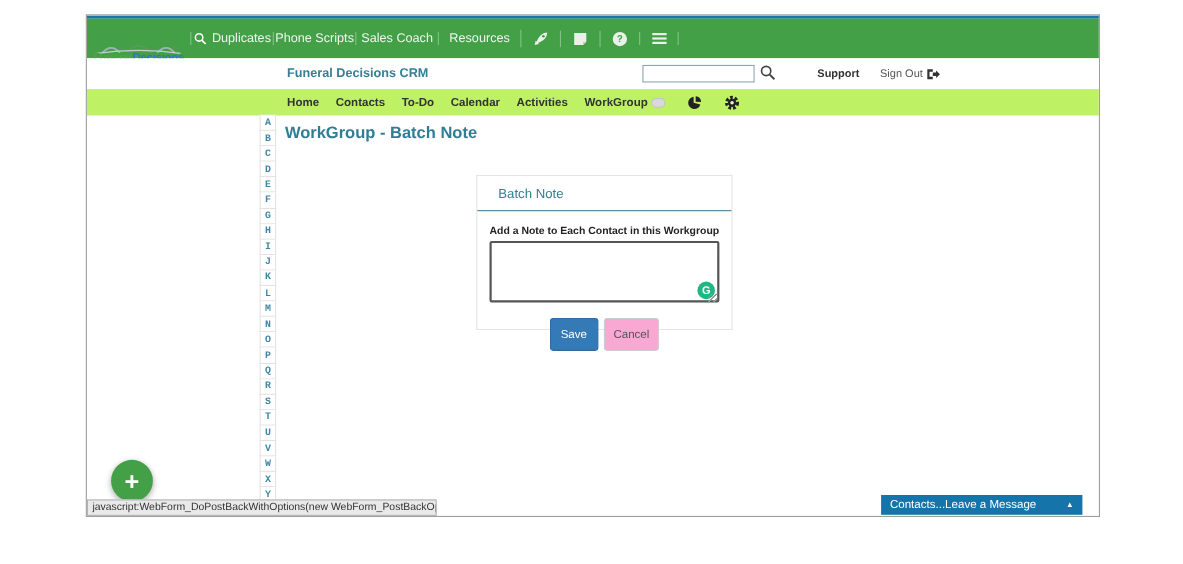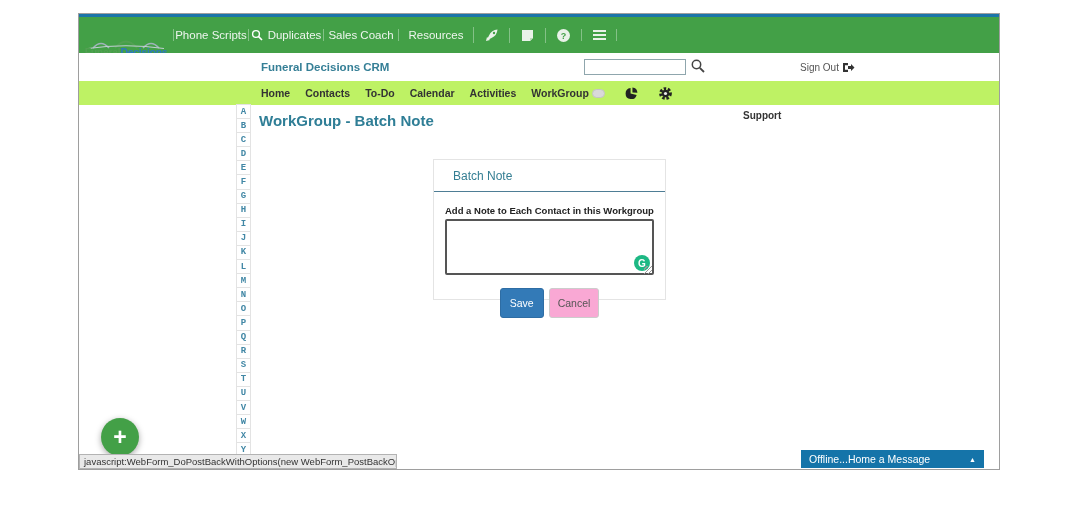--- a/index.html
+++ b/index.html
@@ -19,21 +19,21 @@
   .logo-crm { display:block; font-size:14px; color:#2e77c0; font-weight:bold; text-align:right; padding-right:14px; margin-top:-1px; }
   .tn-item { width:75px; display:flex; align-items:center; justify-content:center; gap:5px; color:#eef5ee; font-size:11.5px; border-left:1px solid rgba(255,255,255,0.35); cursor:pointer; }
   .tn-icon-item { width:36px; display:flex; align-items:center; justify-content:center; border-left:1px solid rgba(255,255,255,0.35); cursor:pointer; }
   .tn-icon-item:last-of-type { border-right:1px solid rgba(255,255,255,0.35); }
 
   
   .bar2 { position:absolute; left:0; top:39px; width:100%; height:28px; background:#fff; }
   .brand { position:absolute; left:182px; top:8px; font-size:11.5px; font-weight:bold; color:#357f96; }
   .search-input { position:absolute; left:505px; top:6px; width:102px; height:16px; border:1px solid #8fa6ad; font-size:10px; padding:0 3px; outline:none; }
   .search-btn2 { position:absolute; left:611px; top:5px; width:16px; height:16px; cursor:pointer; }
-  .support { position:absolute; left:664px; top:9px; font-size:10px; font-weight:bold; color:#333; cursor:pointer;margin-top:48px; }
+  .support { position:absolute; left:664px; top:9px; font-size:10px; font-weight:bold; color:#333; cursor:pointer; }
   .signout { position:absolute; left:721px; top:9px; font-size:10px; color:#555; cursor:pointer; display:flex; gap:3px; }
 
   
   .bar3 { position:absolute; left:0; top:67px; width:100%; height:24px; background:#bef264; display:flex; align-items:center; padding-left:182px; gap:15px; }
   .sn-item { font-size:10.5px; font-weight:600; color:#333; cursor:pointer; position:relative; }
   .sn-badge { display:inline-block; width:13px; height:9px; background:#d9d9d9; border:1px solid #c4c4c4; border-radius:5px; vertical-align:super; margin-left:1px; }
   .sn-icon { width:15px; height:15px; cursor:pointer; margin-left:4px; }
 
   
   .alphabet { position:absolute; left:157px; top:90px; width:15px; border-top:1px solid #e3e3e3; }
@@ -77,30 +77,30 @@
         <path d="M1 11.5 Q39 6 77 11.5" fill="none" stroke="#c2cfd4" stroke-width="1"></path>
       </svg>
       <div class="logo-text">
         <span class="g">Funeral</span><span class="b">Decisions</span>
         <span class="logo-crm">CRM</span>
       </div>
     </div>
     <div style="display:flex;">
 
         <div class="tn-item">
-
-          <span>Phone Scripts</span>
-        </div>
-
-        <div class="tn-item">
           <svg width="12" height="12" viewBox="0 0 12 12">
             <circle cx="5" cy="5" r="3.4" fill="none" stroke="#fff" stroke-width="1.4"></circle>
             <line x1="7.6" y1="7.6" x2="11" y2="11" stroke="#fff" stroke-width="1.6"></line>
           </svg>
           <span>Duplicates</span>
+        </div>
+
+        <div class="tn-item">
+
+          <span>Phone Scripts</span>
         </div>
 
         <div class="tn-item">
 
           <span>Sales Coach</span>
         </div>
 
         <div class="tn-item">
 
           <span>Resources</span>
@@ -300,16 +300,16 @@
       <button class="btn-save">Save</button>
       <button class="btn-cancel">Cancel</button>
     </div>
   </div>
 
   <div class="fab">+</div>
 
   <div class="statusbar">javascript:WebForm_DoPostBackWithOptions(new WebForm_PostBackOptions("ctl00$Conten...</div>
 
   <div class="chatbar">
-    <span>Offline...Home a Message</span>
+    <span>Contacts...Leave a Message</span>
     <span class="chat-caret">▲</span>
   </div>
 </div>
 
 </body></html>

